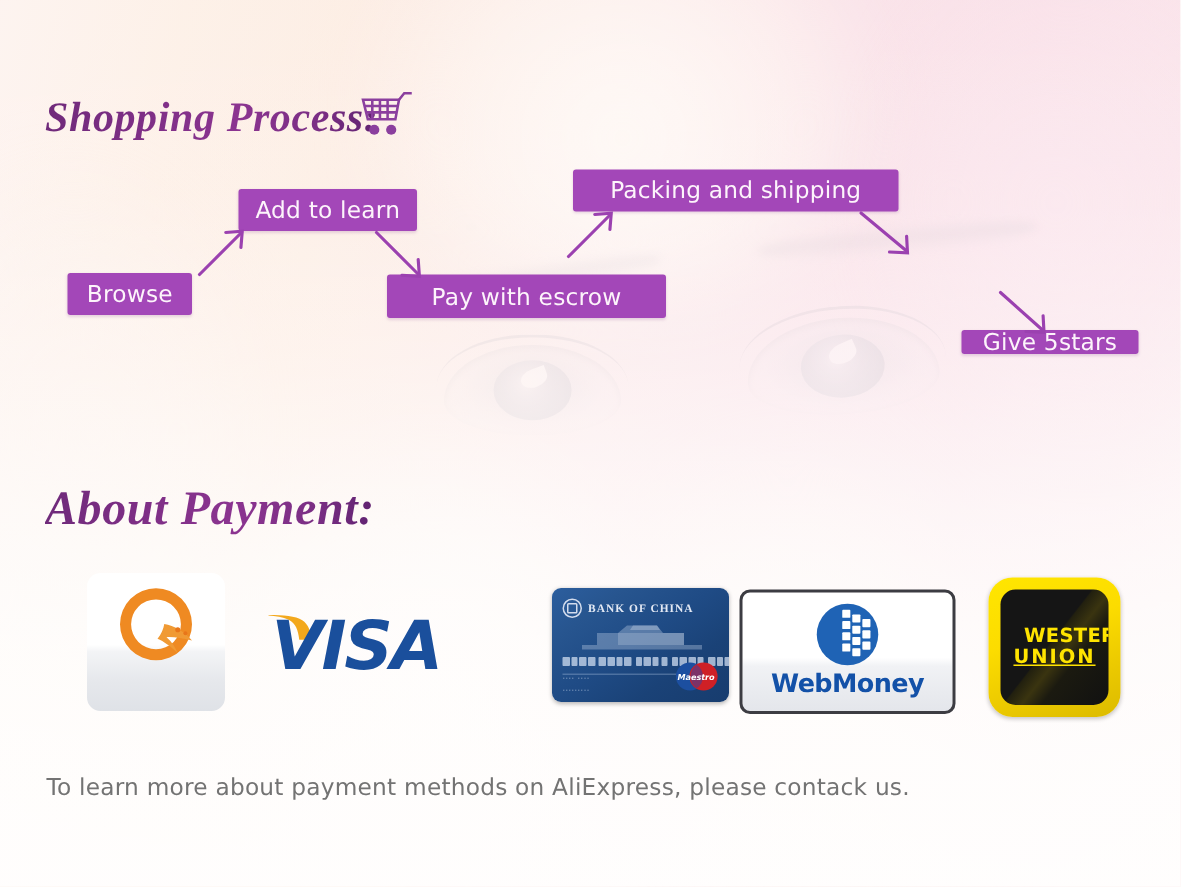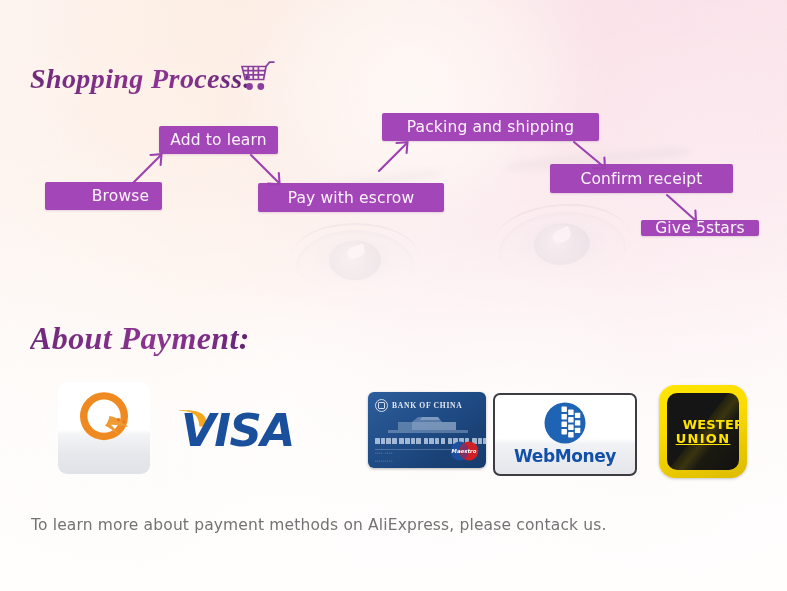--- a/index.html
+++ b/index.html
@@ -189,21 +189,21 @@
     font-size: 15.5px;
     font-family: "DejaVu Sans", sans-serif;
     letter-spacing: 0.15px;
     display: flex;
     align-items: center;
     justify-content: center;
     border-radius: 2px;
     white-space: nowrap;
     box-shadow: 0 1px 2px rgba(120,50,135,0.18);
   }
-  #box-browse        { left: 45px;  top: 182px; width: 83px;  height: 28px; padding-left: 34px; }
+  #box-browse        { left: 45px;  top: 182px; width: 83px;  height: 28px; }
   #box-addtocart     { left: 159px; top: 126px; width: 119px; height: 28px; }
   #box-payescrow     { left: 258px; top: 183px; width: 186px; height: 29px; }
   #box-packing       { left: 382px; top: 113px; width: 217px; height: 28px; }
   #box-confirm       { left: 550px; top: 164px; width: 183px; height: 29px; }
   #box-give5stars    { left: 641px; top: 220px; width: 118px; height: 16px; }
 
   .flow-arrow {
     position: absolute;
   }
   #arrow-1 { left: 130px; top: 150px; width: 38px; height: 36px; }
@@ -438,21 +438,20 @@
     </svg>
 
     <div class="flow-box" id="box-browse">Browse</div>
 
     <div class="flow-box" id="box-addtocart">Add to learn</div>
 
     <div class="flow-box" id="box-payescrow">Pay with escrow</div>
 
     <div class="flow-box" id="box-packing">Packing and shipping</div>
 
-    <div class="flow-box" id="box-confirm">Confirm receipt</div>
 
     <div class="flow-box" id="box-give5stars">Give 5stars</div>
 
     <svg class="flow-arrow" id="arrow-1" viewBox="0 0 38 36">
       <g stroke="#9b41b0" stroke-width="2.1" fill="none" stroke-linecap="round">
         <path d="M3 33 L31 5"></path>
         <path d="M20.5 5 L31.5 4.2 L30.6 15"></path>
       </g>
     </svg>
 

